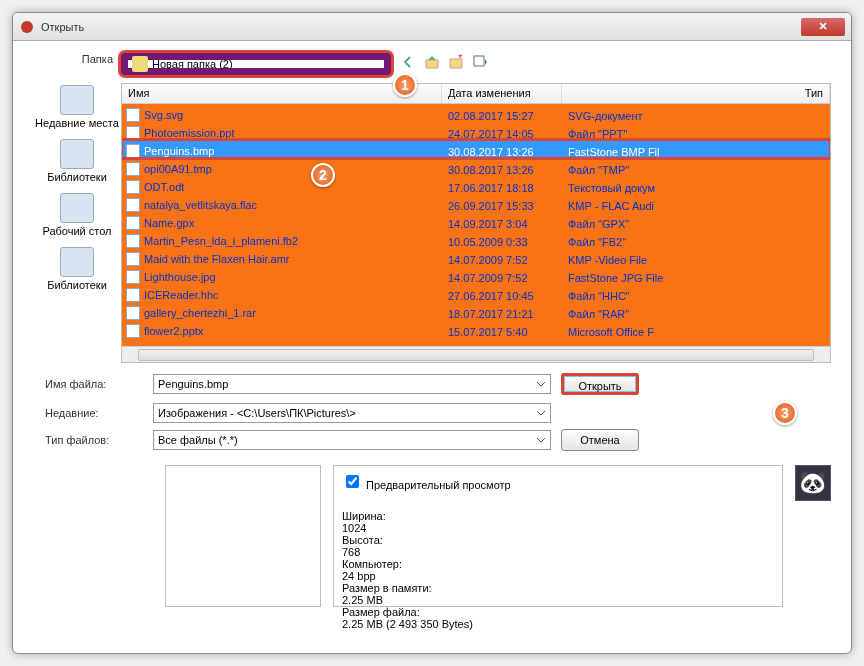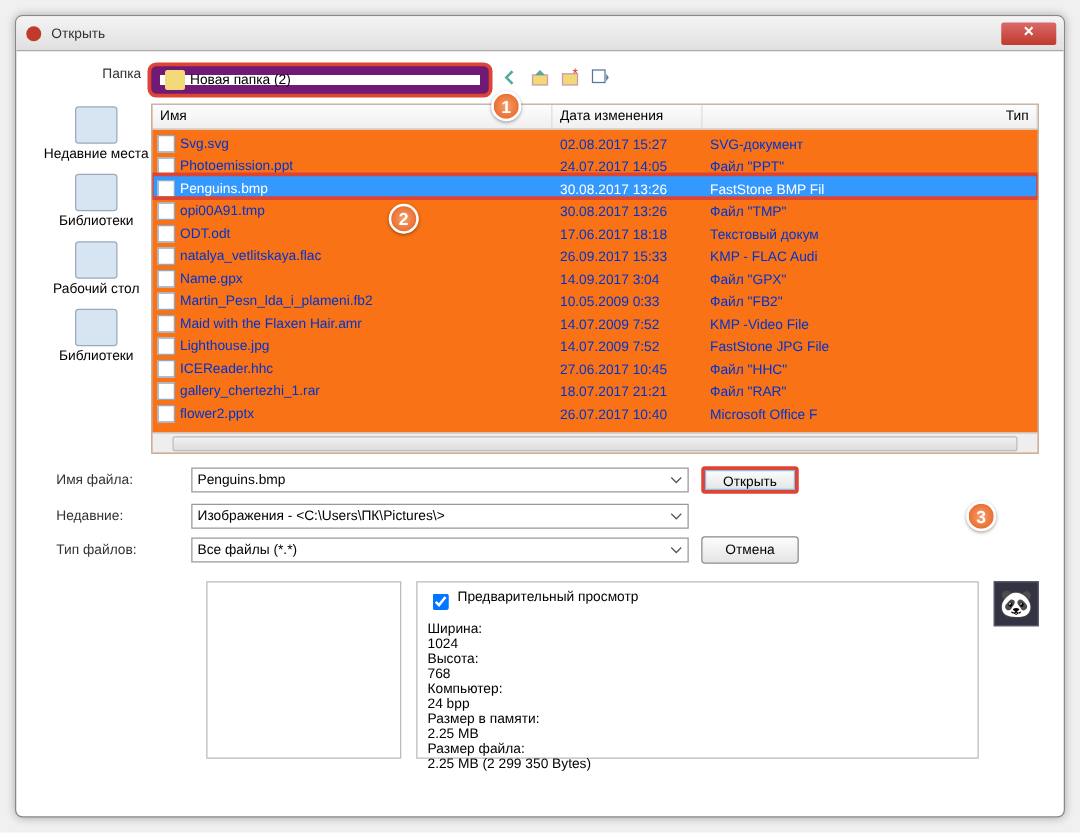--- a/index.html
+++ b/index.html
@@ -43,21 +43,21 @@
 .form-row { display:flex; align-items:center; margin-bottom:6px; }
 .form-row .lbl { width:120px; padding-right:10px; color:#333;padding-left:12px; }
 .combo { flex:0 0 398px; height:20px; border:1px solid #999; background:#fff; display:flex; align-items:center; padding:0 4px; position:relative; }
 .combo .arrow { position:absolute; right:2px; top:2px; width:14px; height:14px; }
 .btn { width:78px; height:22px; border:1px solid #888; background:linear-gradient(#fdfdfd,#e4e4e4); border-radius:3px; text-align:center; line-height:20px; margin-left:10px; cursor:pointer; }
 .btn.primary { border: 3px solid #d43; box-shadow: inset 0 0 0 1px #8cc0e8; }
 .preview { display:flex; margin-top:8px; gap:12px; }
 .preview .thumb-area { width:156px; height:142px; border:1px solid #bbb; background:#fff; }
 .preview .info { flex:1; height:142px; border:1px solid #bbb; background:#fff; padding:6px 8px; }
 .preview .panda { width:36px; height:36px; background:#334; border:1px solid #556; display:flex; align-items:center; justify-content:center; }
-.chk { display:flex; align-items:flex-start; gap:4px; margin-bottom:6px; }
+.chk { display:flex; align-items:flex-end; gap:4px; margin-bottom:19px; }
 .info-line { display:flex;flex-direction:column; }
 .info-line .k { width:108px; }
 </style>
 </head>
 <body>
 
 <div class="window">
   <div class="titlebar">
     <svg class="icon" viewBox="0 0 16 16">
         <circle cx="8" cy="8" r="6" fill="#c0392b"></circle>
@@ -222,21 +222,21 @@
                 <span>gallery_chertezhi_1.rar</span>
               </div>
               <div class="cell-date">18.07.2017 21:21</div>
               <div class="cell-type">Файл "RAR"</div>
             </div>
             <div class="row">
               <div class="cell-name">
                 <span class="file-ico"></span>
                 <span>flower2.pptx</span>
               </div>
-              <div class="cell-date">26.07.2017 10:40</div>
+              <div class="cell-date">15.07.2017 5:40</div>
               <div class="cell-type">Microsoft Office F</div>
             </div>
           </div>
         <div class="scrollbar-h">
             <div class="thumb"></div>
           </div>
       </div>
     </div>
     <div class="badge" style="left:298px; top:150px;">2</div>
 
@@ -293,21 +293,21 @@
             <div class="info-line">
               <span class="k">Компьютер:</span>
               <span>24 bpp</span>
             </div>
             <div class="info-line">
               <span class="k">Размер в памяти:</span>
               <span>2.25 MB</span>
             </div>
             <div class="info-line">
               <span class="k">Размер файла:</span>
-              <span>2.25 MB (2 299 350 Bytes)</span>
+              <span>2.25 MB (2 493 350 Bytes)</span>
             </div>
           </div>
       </div>
       <div class="panda">
           <span style="font-size:22px;">🐼</span>
         </div>
     </div>
   </div>
 </div>
 

